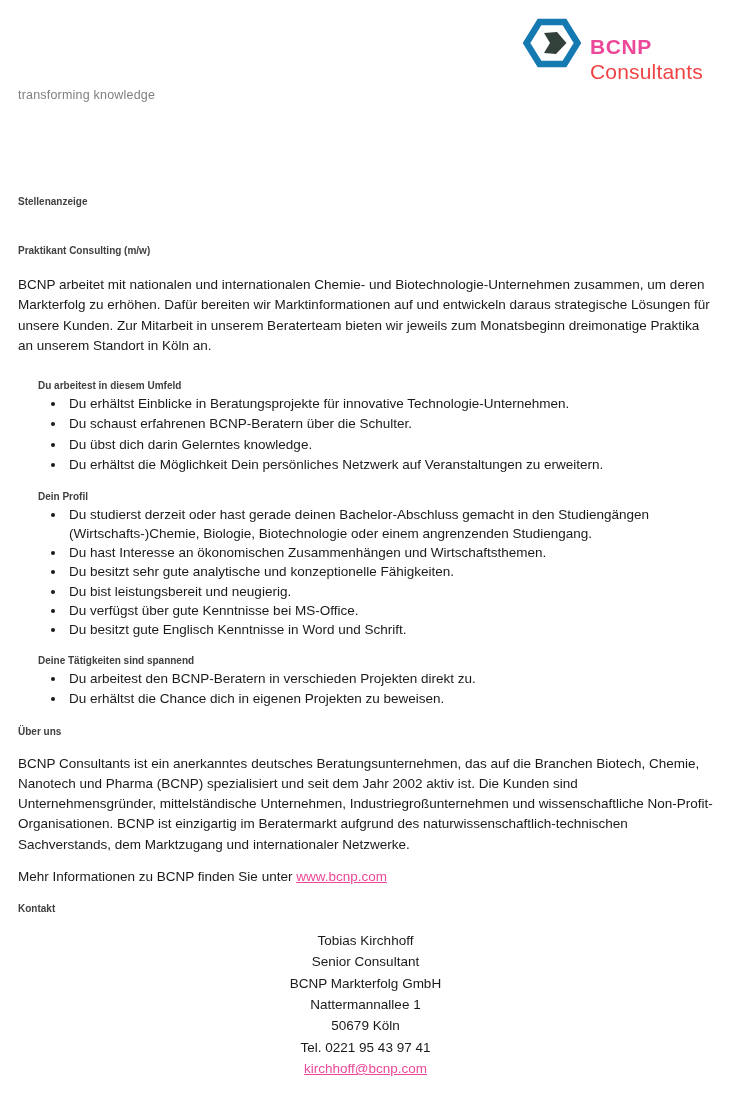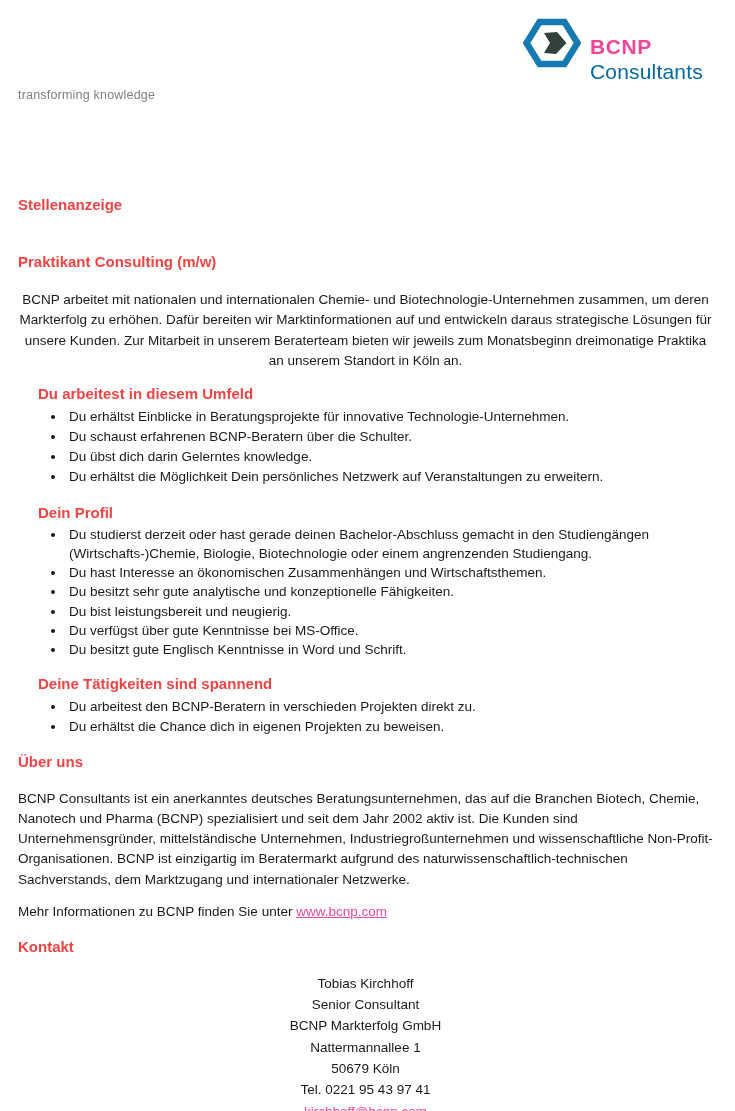--- a/index.html
+++ b/index.html
@@ -44,35 +44,35 @@
   .brand-text { line-height: 1.2; padding-top: 16px; }
   .brand-top {
     font-size: 21px;
     font-weight: bold;
     color: #ec4899;
     letter-spacing: 0.6px;
   }
   .brand-bottom {
     font-size: 21px;
     font-weight: normal;
-    color: #0369a1;
+    color: #ef4444;
     letter-spacing: 0.2px;
   }
 
   
   .doc-body {
     margin-top: 84px;
     font-size: 13.5px;
     line-height: 1.5;
     padding-right: 2px;
   }
-  .h-bold { font-size: 15px; font-weight: bold; color: #ef4444; }
+  .h-bold { font-size: 10px; font-weight: bold; color: #404040; }
   .doc-title { margin-bottom: 34px; }
   .job-title { margin-bottom: 17px; }
-  .intro { margin-bottom: 12px; text-align: center; }
+  .intro { margin-bottom: 22px; }
 
   .doc-section { margin-bottom: 14px; }
   .doc-section .section-heading { margin-bottom: 1px; padding-left: 20px; }
   ul.bullets {
     list-style: disc;
     padding-left: 48px;
   }
   ul.bullets li { padding-left: 3px; }
   ul.profile { line-height: 1.42; }
 

